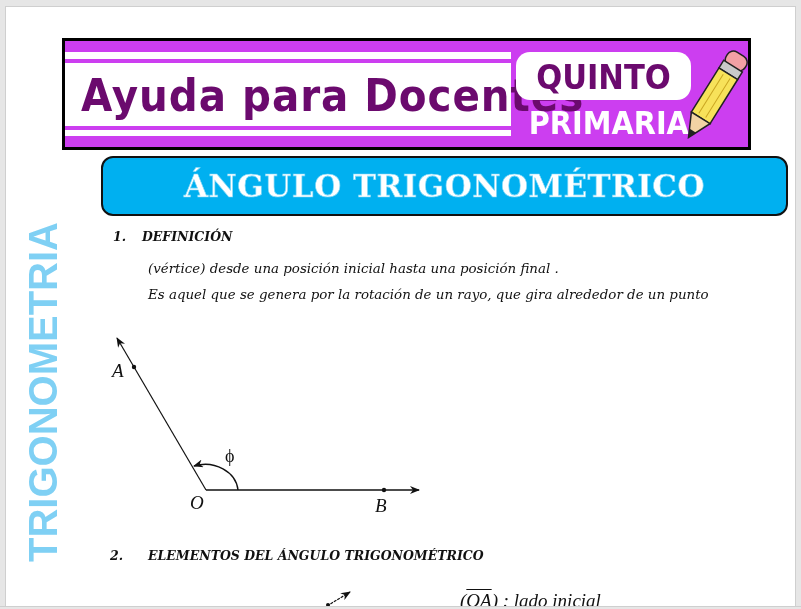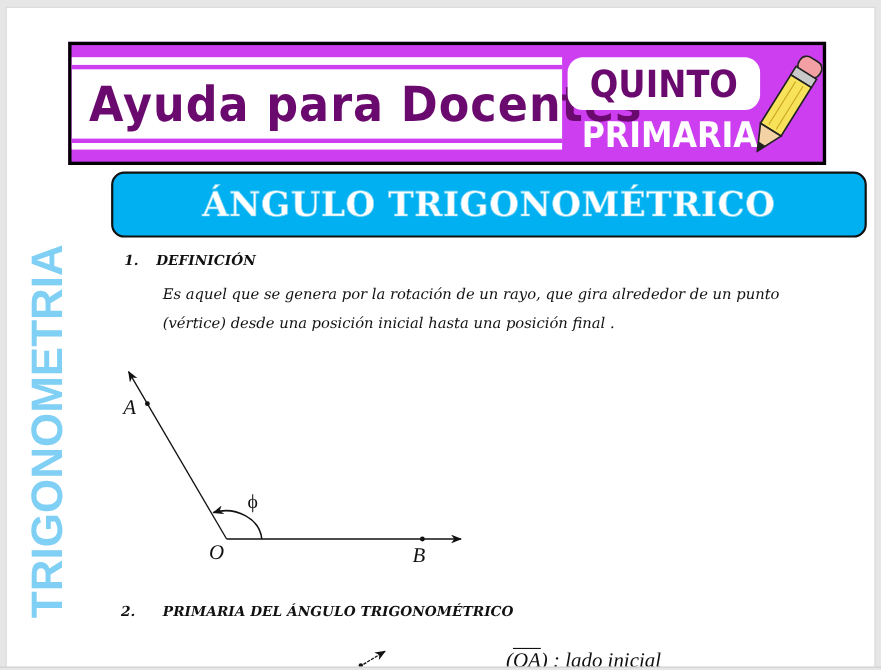--- a/index.html
+++ b/index.html
@@ -130,22 +130,22 @@
 
 <div class="title-bar">
   <div class="title-text">ÁNGULO TRIGONOMÉTRICO</div>
 </div>
 
 <div class="side-label">TRIGONOMETRIA</div>
 
 <div class="sec-num s1-num">1.</div>
 <div class="sec-title s1-title">DEFINICIÓN</div>
 <div class="para">
+  <span>(vértice) desde una posición inicial  hasta una posición final  .</span>
   <span>Es aquel que se genera por la rotación de un rayo, que gira alrededor de un punto</span>
-  <span>(vértice) desde una posición inicial  hasta una posición final  .</span>
 </div>
 
 <svg class="diagram" width="801" height="609" viewBox="0 0 801 609" style="pointer-events:none">
   <defs>
     <marker id="arr" markerWidth="10" markerHeight="8" refX="9" refY="4" orient="auto" markerUnits="userSpaceOnUse">
       <path d="M0,0 L10,4 L0,8 L3,4 Z" fill="#111"></path>
     </marker>
   </defs>
   <line x1="206" y1="490" x2="117" y2="338" stroke="#111" stroke-width="1.2" marker-end="url(#arr)"></line>
   <line x1="206" y1="490" x2="419" y2="490" stroke="#111" stroke-width="1.3" marker-end="url(#arr)"></line>
@@ -155,19 +155,19 @@
 
   <line x1="327" y1="606" x2="350" y2="592" stroke="#111" stroke-width="1.2" stroke-dasharray="3,1" marker-end="url(#arr)"></line>
   <circle cx="328" cy="605" r="2" fill="#111"></circle>
 </svg>
 <div class="lbl" style="left:112px; top:361px;">A</div>
 <div class="lbl" style="left:190px; top:493px;">O</div>
 <div class="lbl" style="left:375px; top:496px;">B</div>
 <div class="lbl phi" style="left:225px; top:446px;">ϕ</div>
 
 <div class="sec-num s2-num">2.</div>
-<div class="sec-title s2-title">PRIMARIA DEL ÁNGULO TRIGONOMÉTRICO</div>
+<div class="sec-title s2-title">ELEMENTOS DEL ÁNGULO TRIGONOMÉTRICO</div>
 
 <div class="bottom-caption">
   <span>(</span><span class="overline">OA</span><span>)</span><span> : lado  inicial</span>
 </div>
 
 <div class="bottom-bar"></div>
 
 </body></html>

